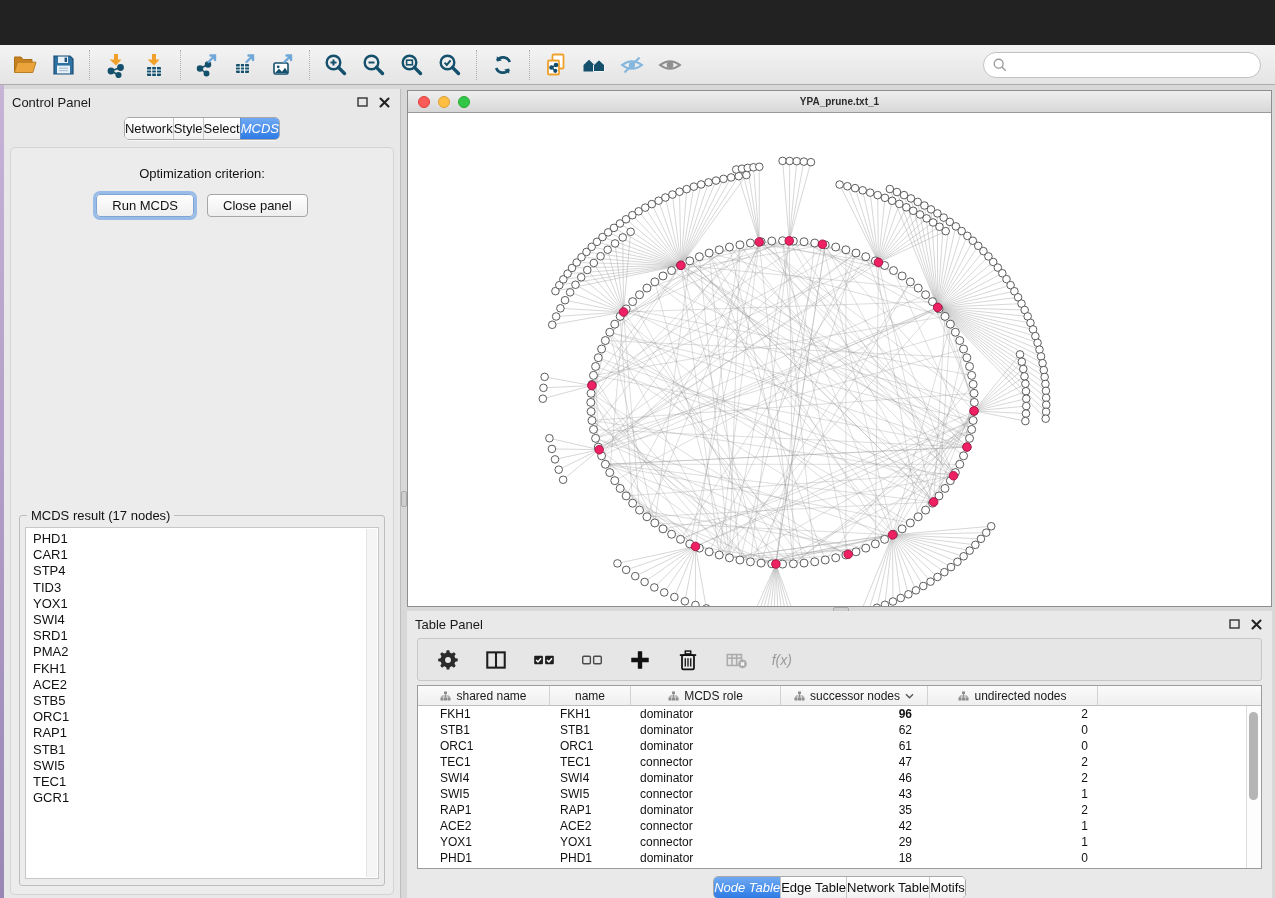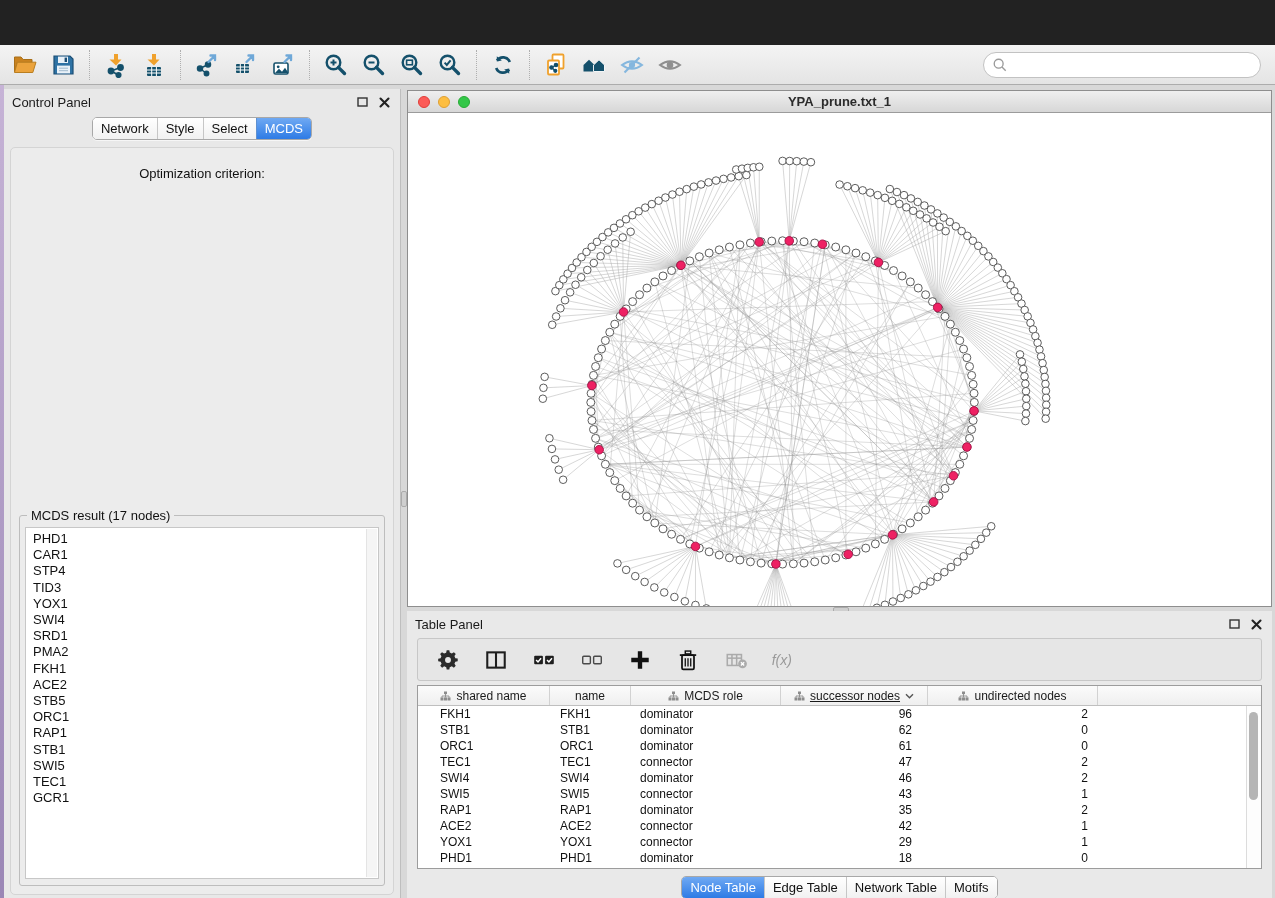--- a/index.html
+++ b/index.html
@@ -29,24 +29,24 @@
   
   .control-panel{position:absolute;left:4px;top:4px;width:397px;height:812px;
     background:#E8E8E8;border-right:1px solid #BEBEBE;}
   .panel-header{height:26px;display:flex;align-items:center;padding:0 8px;}
   .panel-header .ptitle{font-size:13px;color:#1A1A1A;flex:1;}
   .win-mini{width:16px;height:16px;display:flex;align-items:center;justify-content:center;
     background:transparent;border:none;padding:0;cursor:pointer;margin-left:6px;}
   .win-mini svg{width:11px;height:11px;}
   .seg{display:inline-flex;border:1px solid #A8A8A8;border-radius:5px;overflow:hidden;
     background:#fff;box-shadow:0 1px 0 rgba(255,255,255,.6);}
-  .seg .tab{padding:3px 8px;font-size:13px;color:#111;cursor:pointer;
+  .seg .tab{padding:3px 0;font-size:13px;color:#111;cursor:pointer;
     background:linear-gradient(#FFFFFF,#F1F1F1);border-left:1px solid #C6C6C6;white-space:nowrap;}
   .seg .tab:first-child{border-left:none;}
-  .seg .tab.active{background:linear-gradient(#6FA9F3,#2E7BE5);color:#fff;border-left-color:#5E90D0;}
+  .seg .tab.active{background:linear-gradient(#6FA9F3,#2E7BE5);color:#fff;border-left-color:#5E90D0;font-style:italic;}
   .cp-tabs-row{display:flex;justify-content:center;margin-top:2px;}
   .cp-body{position:absolute;left:6px;right:6px;top:58px;bottom:6px;
     background:#ECECEC;border:1px solid #D4D4D4;border-radius:5px;}
   .crit-label{text-align:center;font-size:13px;color:#111;margin-top:18px;}
   .dropdown{display:flex;align-items:center;width:318px;height:23px;margin:10px auto 0;
     background:#fff;border:1px solid #ABABAB;border-radius:4px;cursor:pointer;}
   .dropdown .val{flex:1;padding-left:9px;font-size:13px;color:#111;white-space:nowrap;
     overflow:hidden;}
   .stepper{width:18px;height:21px;margin-right:1px;border-radius:3px;flex:0 0 auto;
     background:linear-gradient(#82B9FA,#2E77E2);display:flex;flex-direction:column;
@@ -80,21 +80,21 @@
   .network-frame{position:absolute;left:0;top:5px;width:865px;height:517px;
     border:1px solid #8E8E8E;background:#fff;}
   .net-titlebar{height:22px;background:linear-gradient(#EFEFEF,#D7D7D7);
     border-bottom:1px solid #9B9B9B;position:relative;display:flex;align-items:center;
     justify-content:center;}
   .lights{position:absolute;left:10px;top:5px;display:flex;gap:8px;}
   .light{width:12px;height:12px;border-radius:6px;cursor:pointer;}
   .light.r{background:#FC5B57;border:1px solid #DF3E38;}
   .light.y{background:#FDBE41;border:1px solid #DE9F34;}
   .light.g{background:#33C748;border:1px solid #27AA35;}
-  .net-title{font-size:13px;font-weight:700;color:#2B2B2B;}
+  .net-title{font-size:10px;font-weight:700;color:#2B2B2B;}
   .net-canvas{position:absolute;left:0;top:22px;right:0;bottom:0;background:#fff;overflow:hidden;}
   .net-canvas svg{display:block;width:100%;height:100%;}
 
   
   .table-panel{position:absolute;left:0;top:526px;width:865px;height:294px;background:#E9E9E9;}
   .tp-toolbar{position:absolute;left:10px;right:10px;top:27px;height:43px;
     background:#E6E6E6;border:1px solid #C7C7C7;border-radius:3px;
     display:flex;align-items:center;gap:20px;padding-left:16px;}
   .tp-btn{width:28px;height:28px;border:none;background:transparent;padding:0;cursor:pointer;
     display:flex;align-items:center;justify-content:center;}
@@ -313,20 +313,24 @@
       <div class="cp-tabs-row">
         <div class="seg" id="cp-tabs">
             <div class="tab">Network</div>
             <div class="tab">Style</div>
             <div class="tab">Select</div>
             <div class="tab active">MCDS</div>
           </div>
       </div>
       <div class="cp-body">
         <div class="crit-label">Optimization criterion:</div>
+        <div class="btn-row">
+          <button class="btn focus-ring">Run MCDS</button>
+          <button class="btn">Close panel</button>
+        </div>
         <fieldset class="result-box">
           <legend>MCDS result (17 nodes)</legend>
           <div class="result-list" id="mcds-list">
             <div class="list-track"></div>
           <div class="node-item">PHD1</div>
               <div class="node-item">CAR1</div>
               <div class="node-item">STP4</div>
               <div class="node-item">TID3</div>
               <div class="node-item">YOX1</div>
               <div class="node-item">SWI4</div>
@@ -1147,21 +1151,21 @@
                       <rect x="4" y="0.5" width="3" height="2.6"></rect>
                       <rect x="0.5" y="6.4" width="3" height="3.1"></rect>
                       <rect x="4" y="6.4" width="3" height="3.1"></rect>
                       <rect x="7.5" y="6.4" width="3" height="3.1"></rect>
                     </g>
                     <path d="M5.5 3 v2 M2 6.4 V5 h7 v1.4 M5.5 5 v1.4" stroke="#8C8C8C" fill="none" stroke-width="0.9"></path>
                   </svg>
                 </span>
                 <span>MCDS role</span>
               </div>
-              <div class="th" style="width: 147px; flex: 0 0 147px; text-decoration: underline;">
+              <div class="th" style="width: 147px; flex: 0 0 147px;">
                 <span style="display: flex;">
                   <svg viewBox="0 0 11 10" style="width:11px;height:10px">
                     <g fill="#8C8C8C">
                       <rect x="4" y="0.5" width="3" height="2.6"></rect>
                       <rect x="0.5" y="6.4" width="3" height="3.1"></rect>
                       <rect x="4" y="6.4" width="3" height="3.1"></rect>
                       <rect x="7.5" y="6.4" width="3" height="3.1"></rect>
                     </g>
                     <path d="M5.5 3 v2 M2 6.4 V5 h7 v1.4 M5.5 5 v1.4" stroke="#8C8C8C" fill="none" stroke-width="0.9"></path>
                   </svg>
@@ -1187,21 +1191,21 @@
                 </span>
                 <span>undirected nodes</span>
               </div>
               <div class="th" style="flex: 1 1 0%;"></div>
             </div>
           <div class="tbody" id="tbody">
               <div class="tr">
                 <div class="td" style="width: 132px; flex: 0 0 132px; padding: 0px 0px 0px 22px;">FKH1</div>
                 <div class="td" style="width: 81px; flex: 0 0 81px; padding: 0px 0px 0px 10px;">FKH1</div>
                 <div class="td" style="width: 150px; flex: 0 0 150px; padding: 0px 0px 0px 9px;">dominator</div>
-                <div class="td num" style="width: 147px; flex: 0 0 147px; padding: 0px 16px 0px 0px;">96</div>
+                <div class="td num" style="width: 147px; flex: 0 0 147px; padding: 0px 16px 0px 0px; font-weight: bold;">96</div>
                 <div class="td num" style="width: 170px; flex: 0 0 170px; padding: 0px 10px 0px 0px;">2</div>
               </div>
               <div class="tr">
                 <div class="td" style="width: 132px; flex: 0 0 132px; padding: 0px 0px 0px 22px;">STB1</div>
                 <div class="td" style="width: 81px; flex: 0 0 81px; padding: 0px 0px 0px 10px;">STB1</div>
                 <div class="td" style="width: 150px; flex: 0 0 150px; padding: 0px 0px 0px 9px;">dominator</div>
                 <div class="td num" style="width: 147px; flex: 0 0 147px; padding: 0px 16px 0px 0px;">62</div>
                 <div class="td num" style="width: 170px; flex: 0 0 170px; padding: 0px 10px 0px 0px;">0</div>
               </div>
               <div class="tr">

